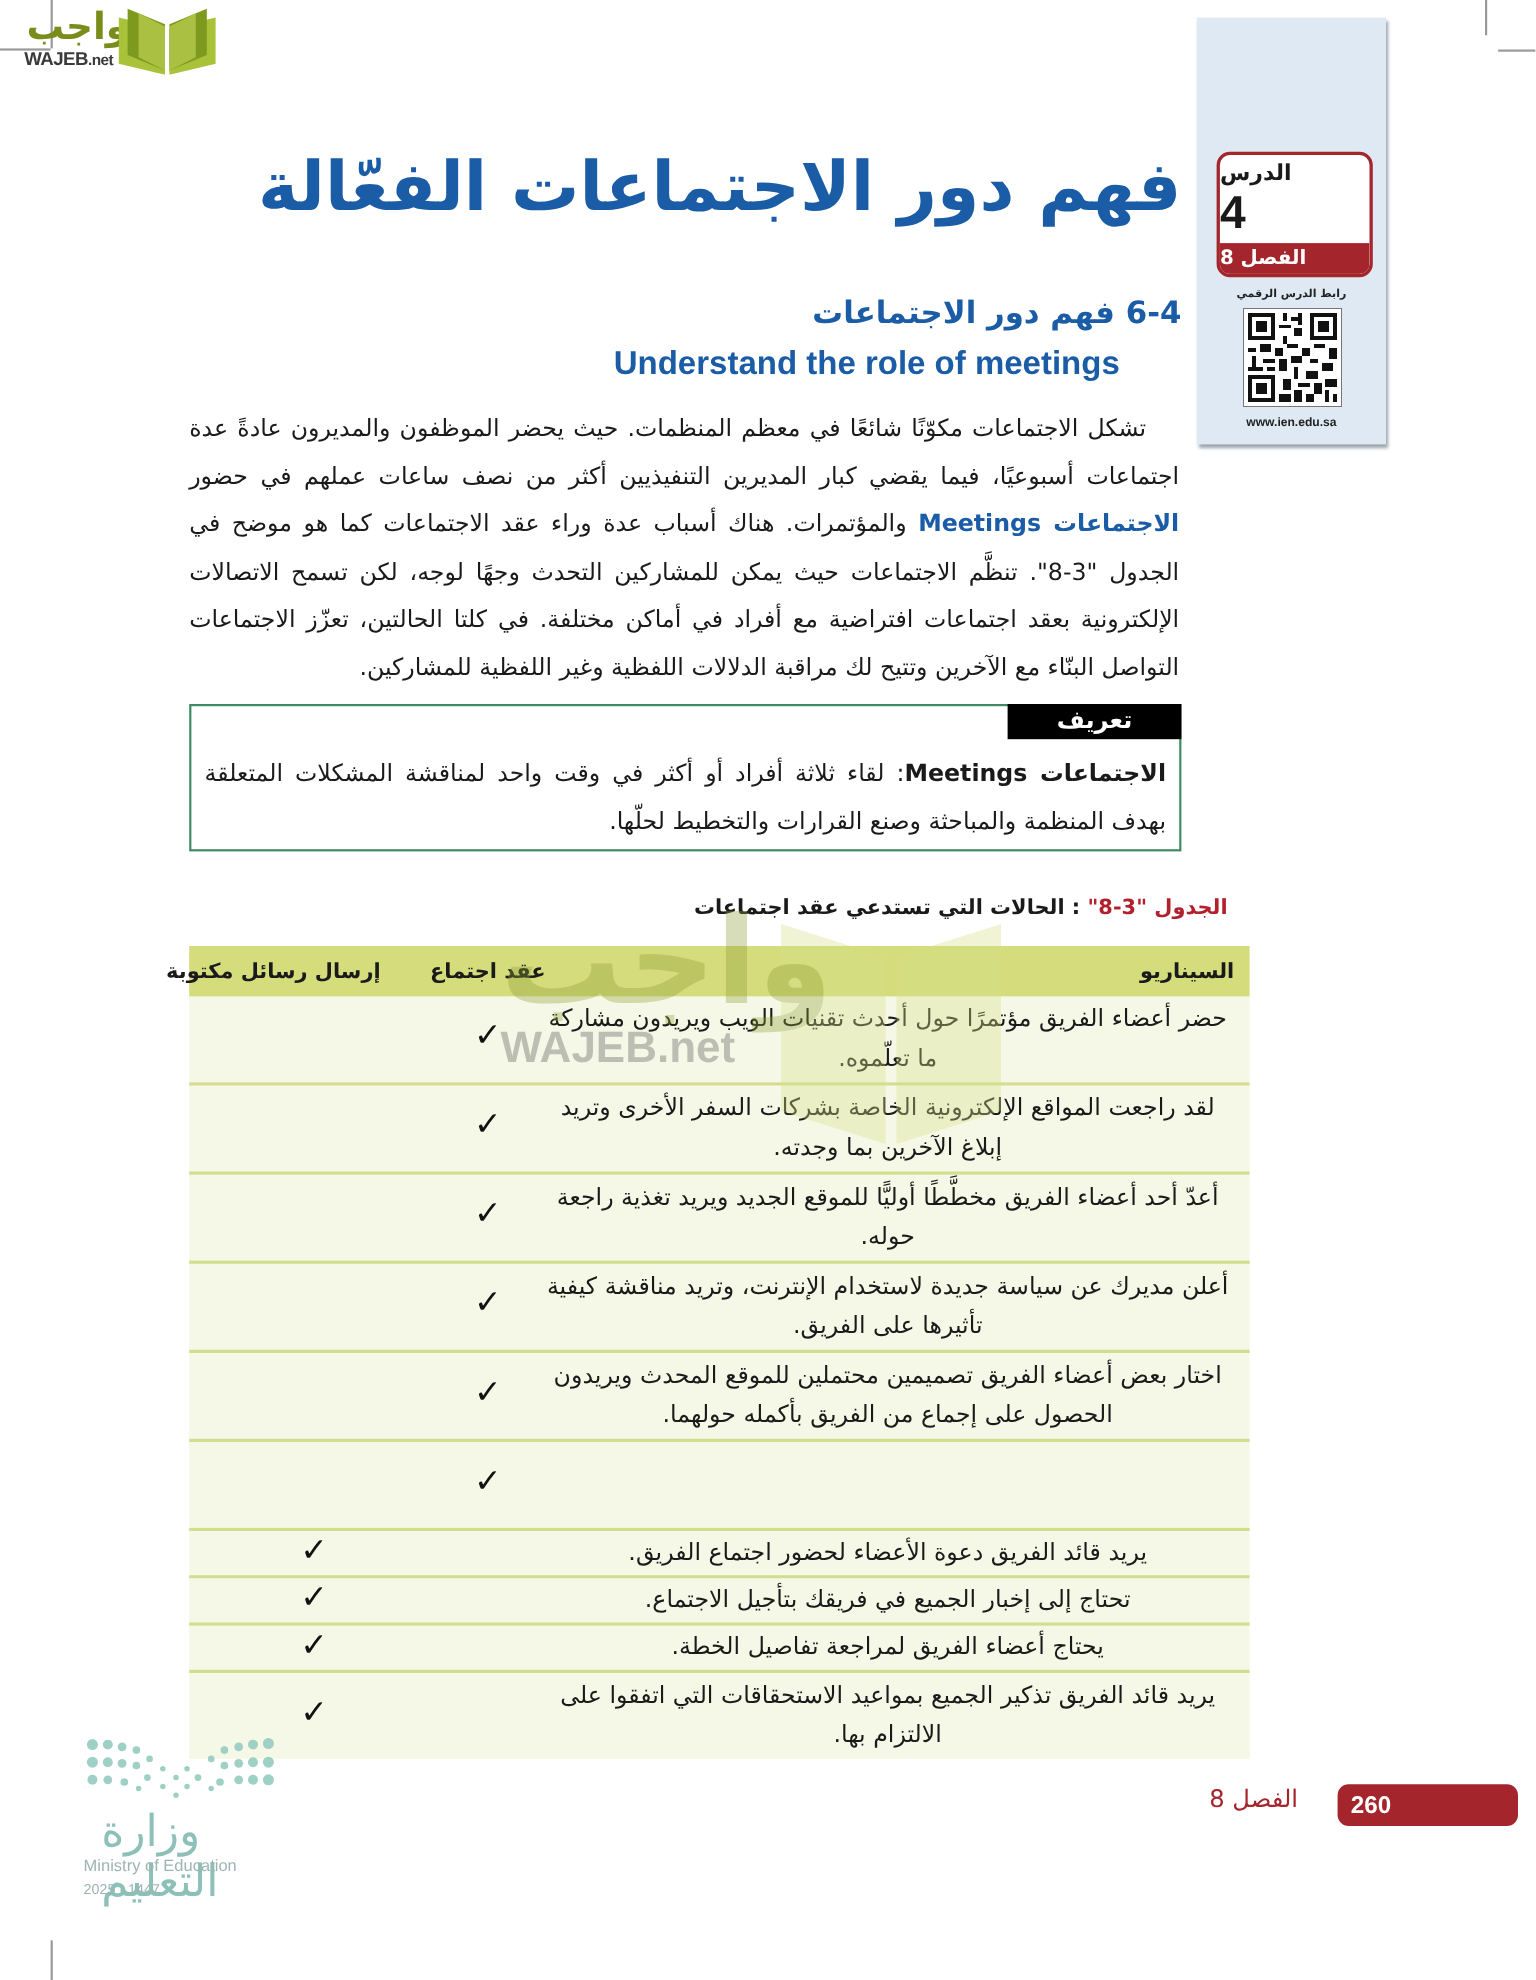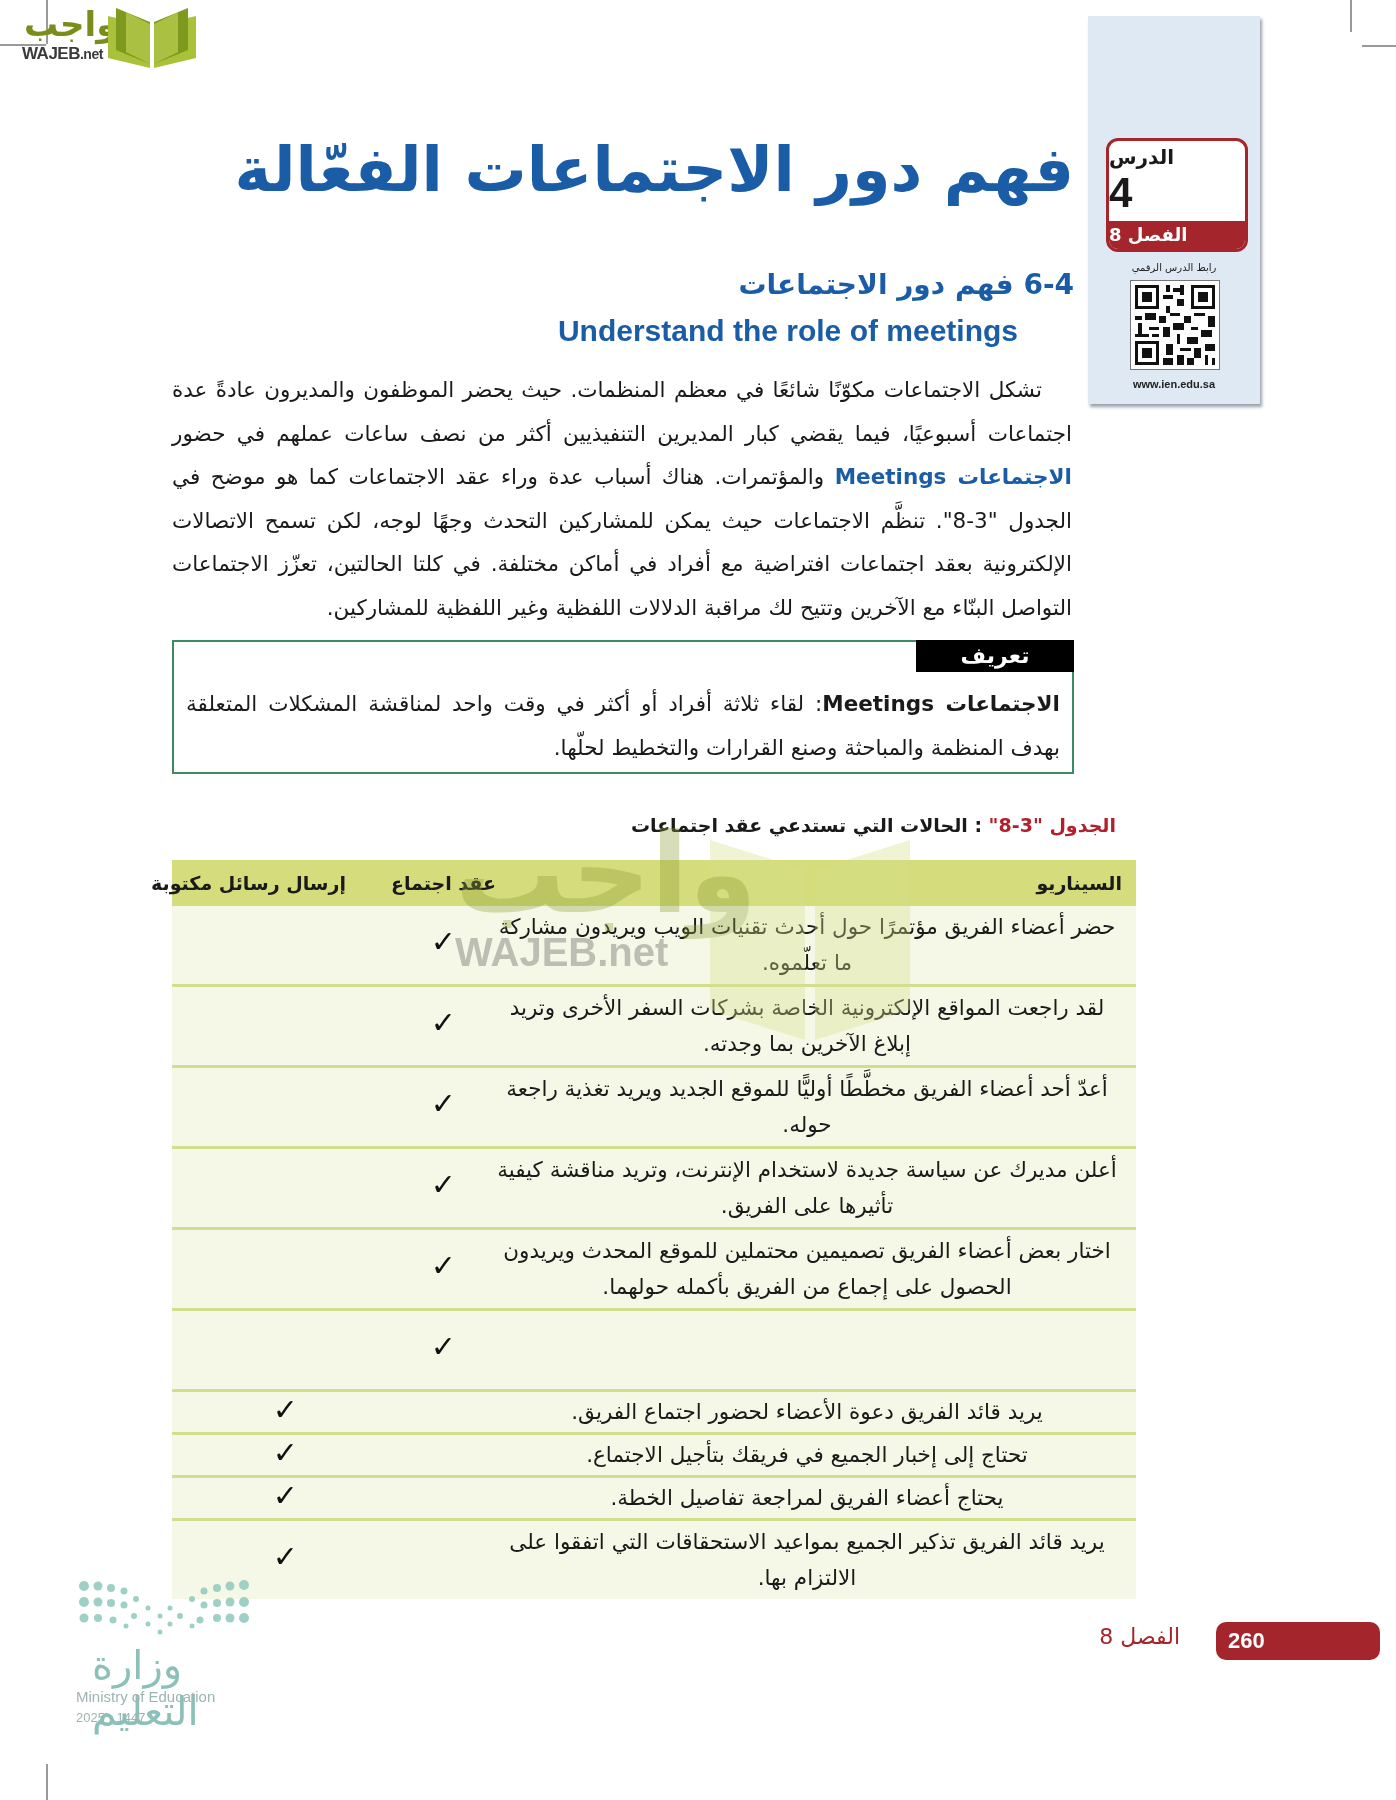--- a/index.html
+++ b/index.html
@@ -20,21 +20,21 @@
   .wajeb-en { position:absolute; left:12px; top:40px; font-size:17px; font-weight:bold; color:#3a3a3a; letter-spacing:-0.5px; font-family:"Liberation Sans",sans-serif;}
   .wajeb-en span { font-size:14px; }
   .wajeb-book { position:absolute; left:96px; top:2px; width:92px; height:62px; }
 
   
   .side-panel { left:1088px; top:16px; width:172px; height:388px; background:#dfe9f3; box-shadow:2px 3px 3px #9aa3ad; }
   .lesson-box { position:absolute; left:18px; top:122px; width:136px; height:108px; border:3px solid #a4262c; border-radius:12px; background:#fff; overflow:hidden; text-align:left; }
   .lesson-word { position:absolute; top:4px; left:0; right:0; font-size:20px; font-weight:bold; color:#1a1a1a; direction:rtl; }
   .lesson-num { position:absolute; top:28px; left:0; right:0; font-size:42px; font-weight:bold; color:#1a1a1a; font-family:"Liberation Sans",sans-serif;}
   .chapter-band { position:absolute; left:0; right:0; bottom:0; height:28px; background:#a4262c; color:#fff; font-size:18px; font-weight:bold; line-height:28px; direction:rtl; }
-  .qr-label { position:absolute; left:0; right:0; top:246px; text-align:center; font-size:10px; font-weight:normal; direction:rtl; color:#222; }
+  .qr-label { position:absolute; left:0; right:0; top:246px; text-align:center; font-size:10px; font-weight:bold; direction:rtl; color:#222; }
   .qr-code { position:absolute; left:42px; top:264px; width:88px; height:88px; border:1px solid #777; background:#fff; }
   .qr-url { position:absolute; left:0; right:0; top:362px; text-align:center; font-size:11px; font-weight:bold; color:#222; font-family:"Liberation Sans",sans-serif; }
 
   
   .main-title { right:322px; top:128px; font-size:62px; font-weight:bold; color:#1a5ca6; direction:rtl; white-space:nowrap; line-height:84px; }
   .section-title-ar { right:322px; top:268px; font-size:28px; font-weight:bold; color:#1a5ca6; direction:rtl; white-space:nowrap; }
   .section-title-en { right:378px; top:314px; font-size:30px; font-weight:bold; color:#1a5ca6; white-space:nowrap; font-family:"Liberation Sans",sans-serif; }
 
   
   .para { left:172px; width:900px; top:368px; font-size:21.5px; line-height:43.5px; direction:rtl; text-align:justify; text-align-last:right; color:#1a1a1a; }

